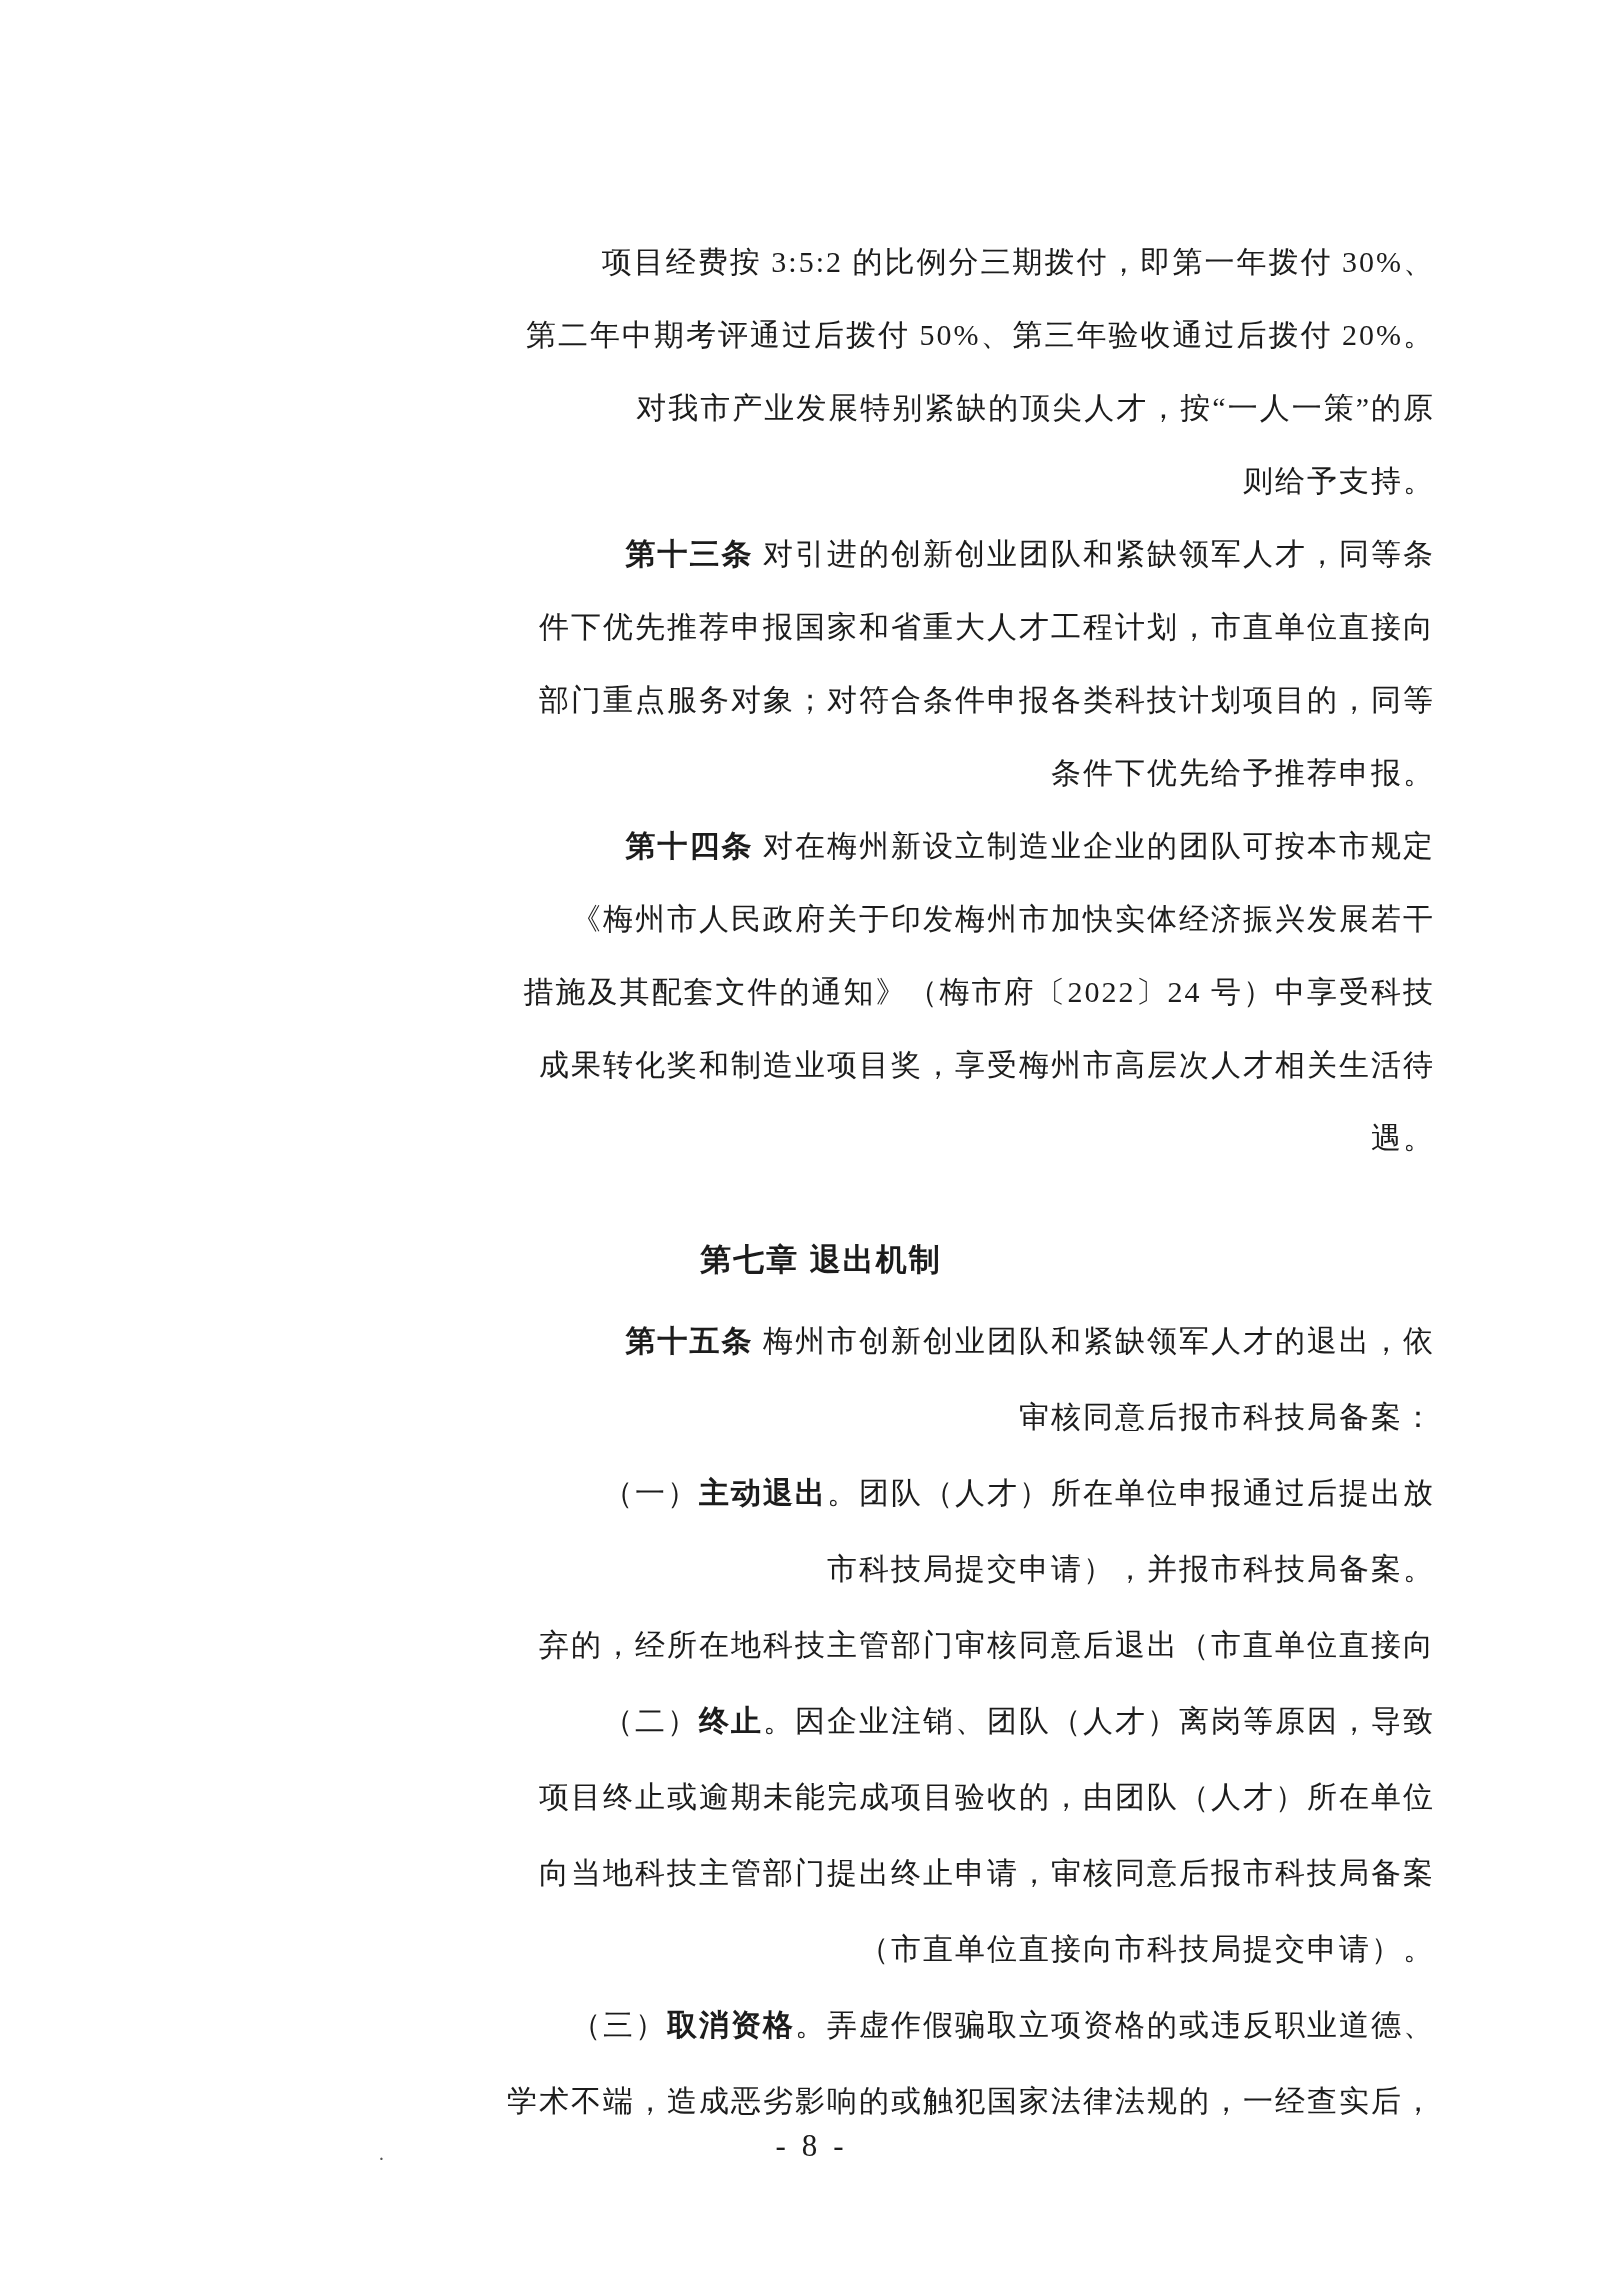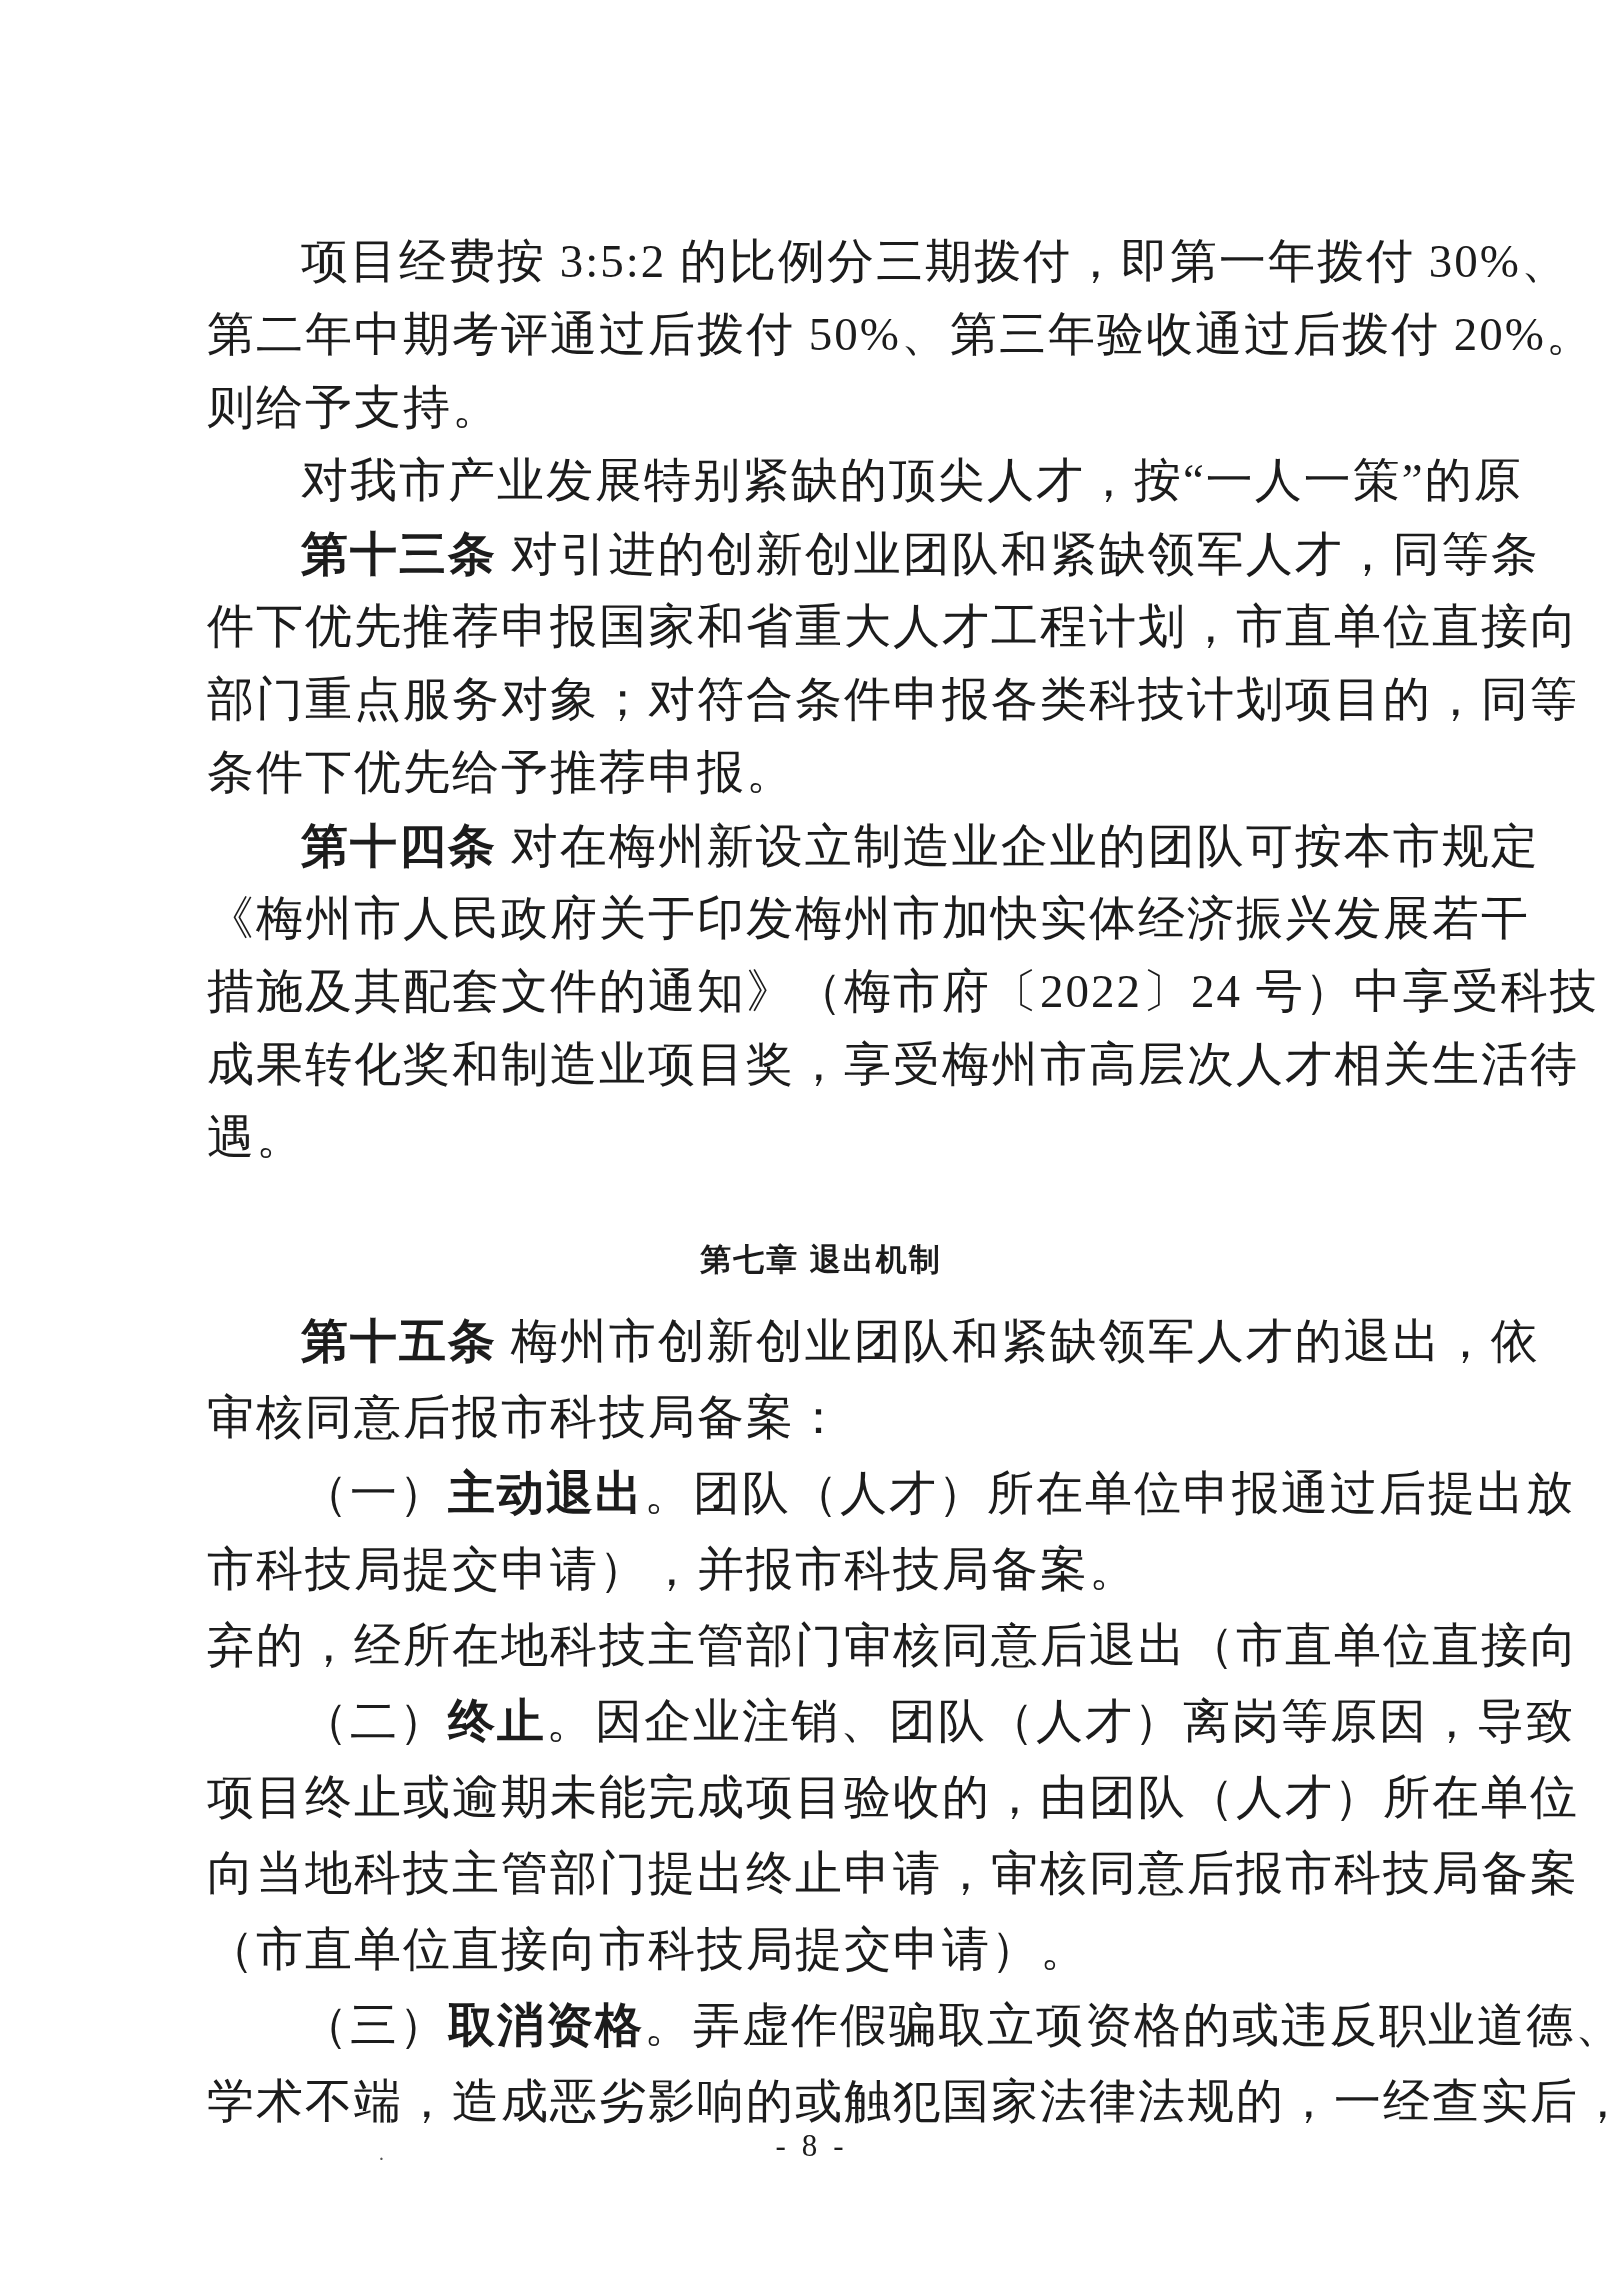--- a/index.html
+++ b/index.html
@@ -15,24 +15,24 @@
   }
   .content{
     position:absolute;
     left:207px;
     top:225px;
     width:1228px;
   }
   .line{
     height:73px;
     line-height:73px;
-    font-size:47px;
+    font-size:30px;
     letter-spacing:2px;
     white-space:nowrap;
-    text-align:left;
+    text-align:right;
   }
   .line.post{
     height:76px;
     line-height:76px;
   }
   .line.indent{
     text-indent:94px;
   }
   .line.heading{
     margin-top:49px;
@@ -63,22 +63,22 @@
     color:#555;
   }
 </style>
 </head>
 <body>
 
 <div class="page">
   <div class="content">
       <div class="line indent"><span>项目经费按 3:5:2 的比例分三期拨付，即第一年拨付 30%、</span></div>
       <div class="line"><span>第二年中期考评通过后拨付 50%、第三年验收通过后拨付 20%。</span></div>
+      <div class="line indent"><span>对我市产业发展特别紧缺的顶尖人才，按“一人一策”的原</span></div>
       <div class="line"><span>则给予支持。</span></div>
-      <div class="line indent"><span>对我市产业发展特别紧缺的顶尖人才，按“一人一策”的原</span></div>
       <div class="line indent"><span class="hei">第十三条</span><span> 对引进的创新创业团队和紧缺领军人才，同等条</span></div>
       <div class="line"><span>件下优先推荐申报国家和省重大人才工程计划，市直单位直接向</span></div>
       <div class="line"><span>部门重点服务对象；对符合条件申报各类科技计划项目的，同等</span></div>
       <div class="line"><span>条件下优先给予推荐申报。</span></div>
       <div class="line indent"><span class="hei">第十四条</span><span> 对在梅州新设立制造业企业的团队可按本市规定</span></div>
       <div class="line"><span>《梅州市人民政府关于印发梅州市加快实体经济振兴发展若干</span></div>
       <div class="line"><span>措施及其配套文件的通知》（梅市府〔2022〕24 号）中享受科技</span></div>
       <div class="line"><span>成果转化奖和制造业项目奖，享受梅州市高层次人才相关生活待</span></div>
       <div class="line"><span>遇。</span></div>
       <div class="line heading"><span class="hei">第七章  退出机制</span></div>

